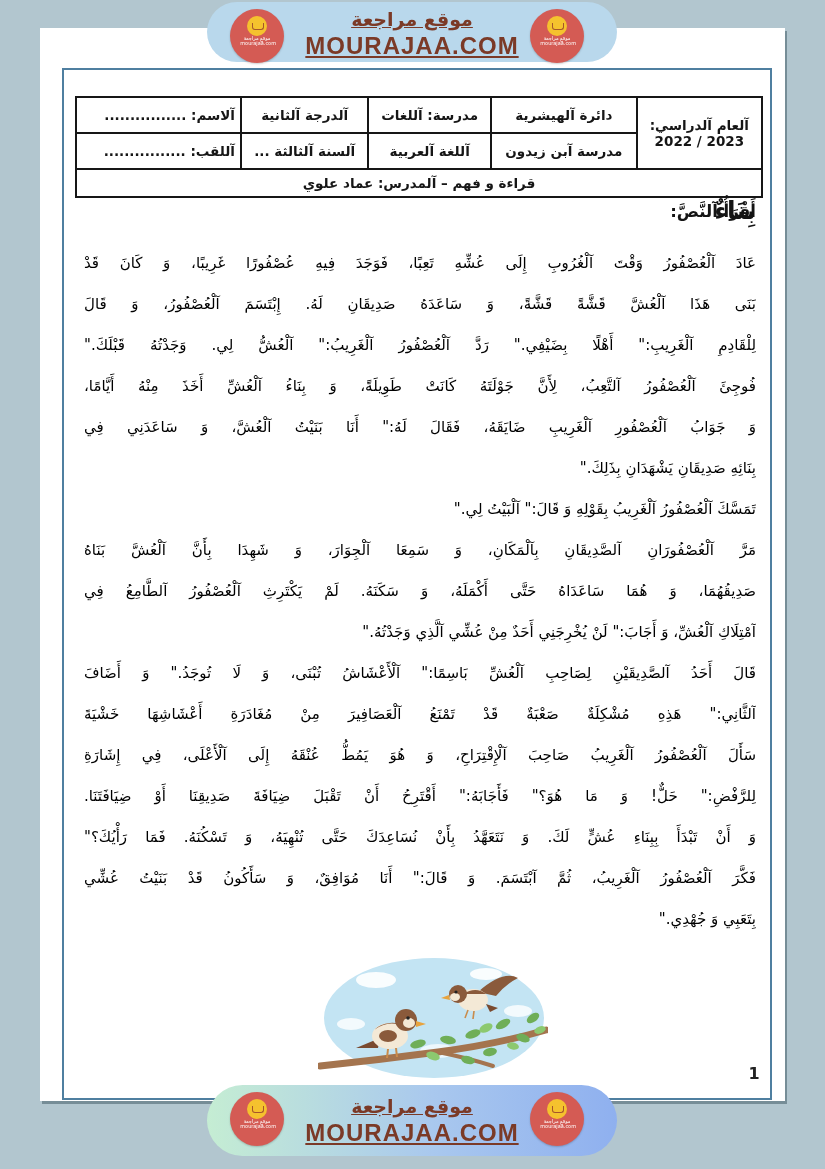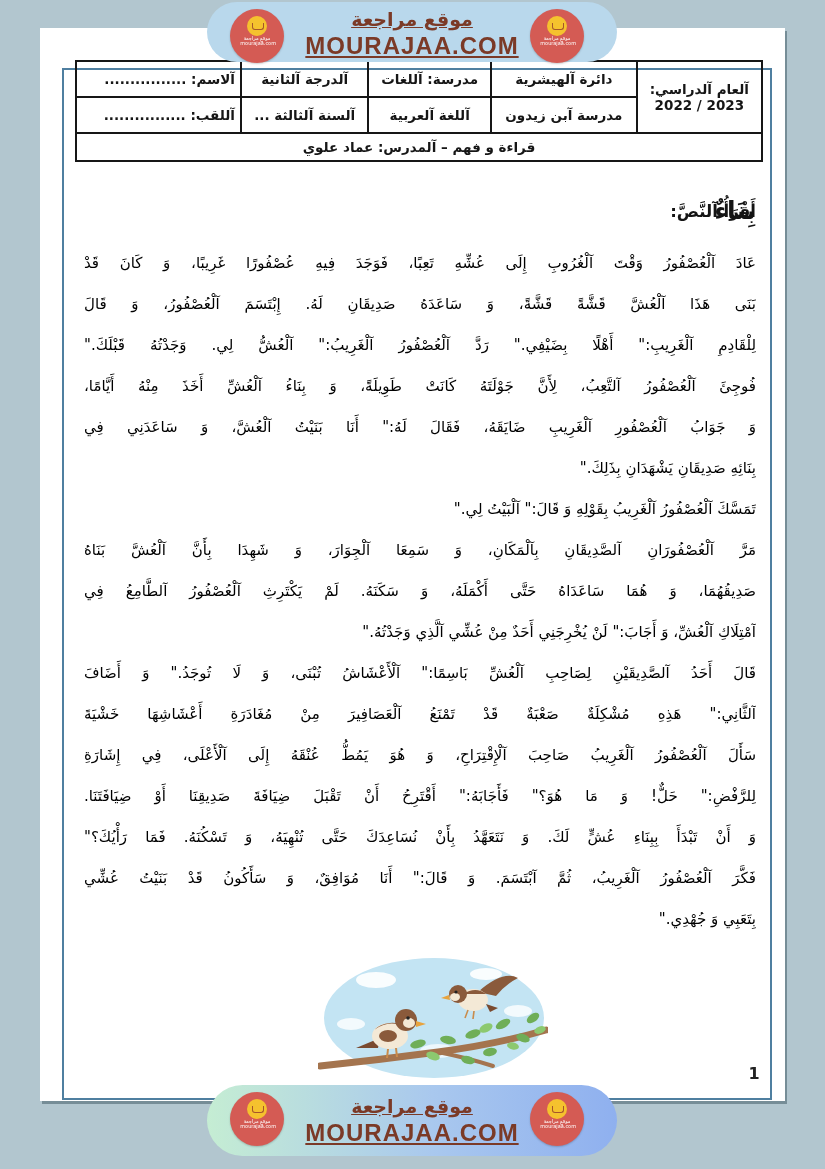--- a/index.html
+++ b/index.html
@@ -49,21 +49,21 @@
   }
   .logo-sun:after{
     content:"";position:absolute;left:5px;top:7px;width:10px;height:6px;
     border:1px solid #a5552b;border-top:none;border-radius:0 0 3px 3px;
   }
   .logo-tiny{color:#ffffff;line-height:6px;}
   .logo-tiny span{display:block;font-size:8px;transform:scale(.62);transform-origin:center top;}
   .logo-tiny .en{margin-top:-1px;}
   
   table.htable{
-    position:absolute;left:75px;top:60px;width:688px;
+    position:absolute;left:75px;top:96px;width:688px;
     border-collapse:collapse;direction:rtl;
     font-size:13.5px;font-weight:bold;color:#161616;
   }
   table.htable td{
     border:2px solid #161616;text-align:center;padding:2px 5px;height:30px;
   }
   table.htable td.fillin{text-align:right;padding-left:8px;}
   table.htable td.activity{height:22px;font-size:13.5px;}
   .year-val{direction:ltr;}
   

